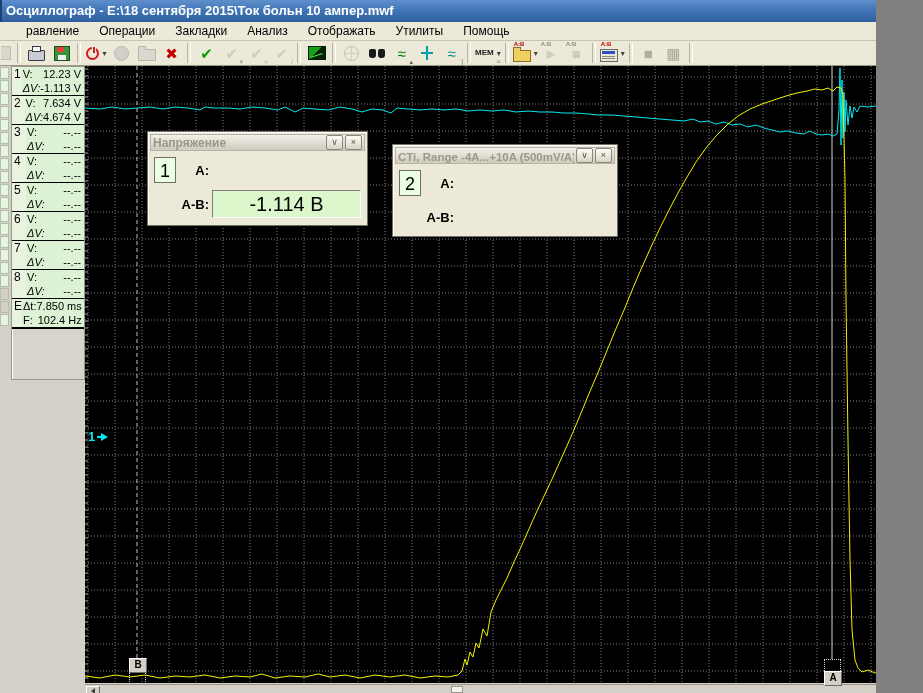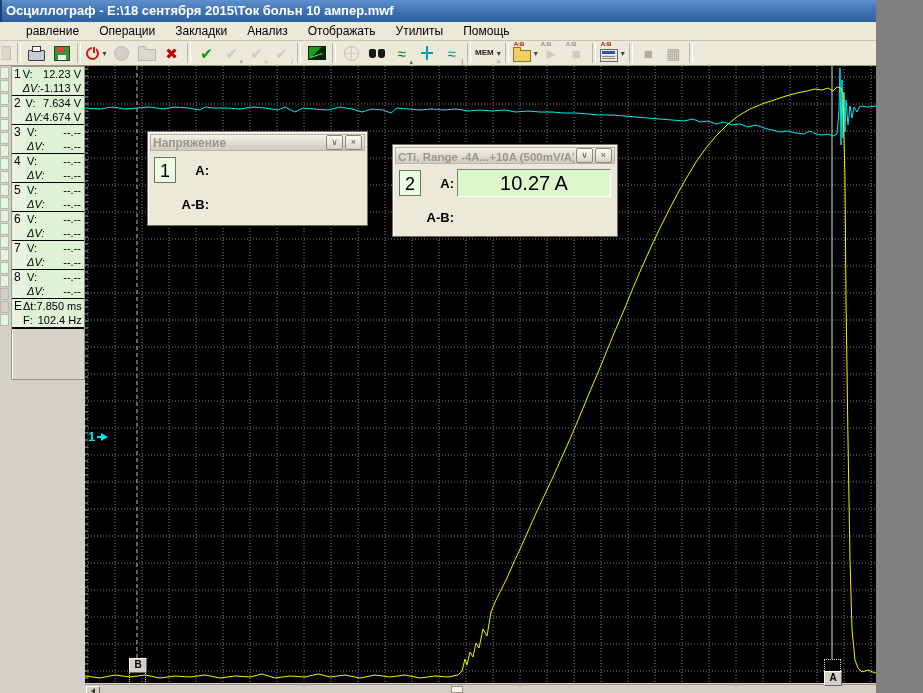--- a/index.html
+++ b/index.html
@@ -617,33 +617,33 @@
       <span class="ttext">Напряжение</span>
       <span class="wbtn">∨</span>
       <span class="wbtn">×</span>
     </div>
     <div class="mrow">
       <span class="numbox">1</span>
       <span class="mlabel">А:</span>
     </div>
     <div class="mrow">
       <span class="mlabel wide">А-В:</span>
+      <span class="mfield">-1.114 В</span>
     </div>
   </div>
 
   <div class="mwin" style="left:392px;top:144px;width:226px;height:93px;">
     <div class="tbar">
       <span class="ttext" style="font-size:11.5px;">CTi, Range -4A...+10A (500mV/A)</span>
       <span class="wbtn">∨</span>
       <span class="wbtn">×</span>
     </div>
     <div class="mrow">
       <span class="numbox">2</span>
       <span class="mlabel">А:</span>
-      <span class="mfield">10.27 A</span>
     </div>
     <div class="mrow">
       <span class="mlabel wide">А-В:</span>
     </div>
   </div>
 
   <div class="hscroll">
     <div class="sbtn">
       <span class="sarrow"></span>
     </div>

